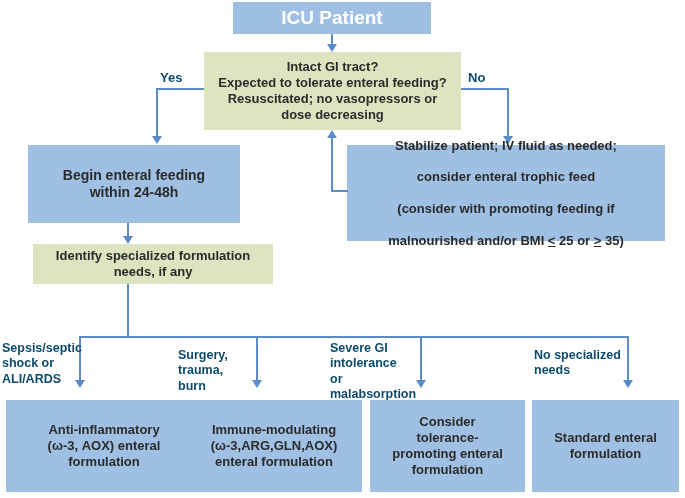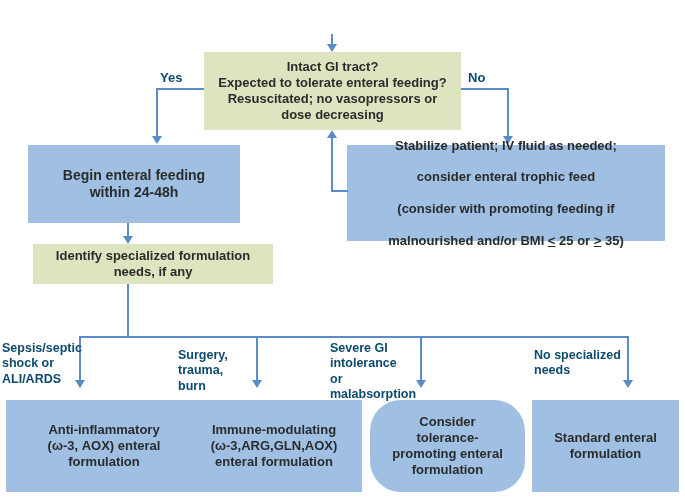--- a/index.html
+++ b/index.html
@@ -28,20 +28,21 @@
   .t13{font-size:13px;}
   .t12{font-size:12.5px;}
   .title{font-size:19px;color:#fff;font-weight:bold;}
   u.sym{text-decoration:underline;}
 </style>
 </head>
 <body>
 
 <div id="canvas">
 
+  <div class="box blue title" style="left:233px;top:2px;width:198px;height:32px;">ICU Patient</div>
 
   <div class="ln vl" style="left:331px;top:34px;width:2px;height:11px;"></div>
   <div class="arw arw-down" style="left:327px;top:44px;"></div>
 
   <div class="box green t13" style="left:204px;top:52px;width:257px;height:78px;padding:4px 6px;">Intact GI tract?
 Expected to tolerate enteral feeding?
 Resuscitated; no vasopressors or
 dose decreasing</div>
 
   <div class="ln hl" style="left:156px;top:88px;width:48px;height:2px;"></div>
@@ -104,21 +105,21 @@
 or malabsorption</div>
 
   <div class="box blue t13" style="left:6px;top:400px;width:196px;height:92px;padding:2px 4px;">Anti-inflammatory
 (ω-3, AOX) enteral
 formulation</div>
 
   <div class="box blue t13" style="left:186px;top:400px;width:176px;height:92px;padding:2px 4px;">Immune-modulating
 (ω-3,ARG,GLN,AOX)
 enteral formulation</div>
 
-  <div class="box blue t13" style="left:370px;top:400px;width:155px;height:92px;padding:2px 4px;border-radius:31px;">Consider
+  <div class="box blue t13" style="left:370px;top:400px;width:155px;height:92px;padding:2px 4px;">Consider
 tolerance-
 promoting enteral
 formulation</div>
 
   <div class="box blue t13" style="left:532px;top:400px;width:147px;height:92px;padding:2px 4px;">Standard enteral
 formulation</div>
 
 </div>
 
 </body></html>

